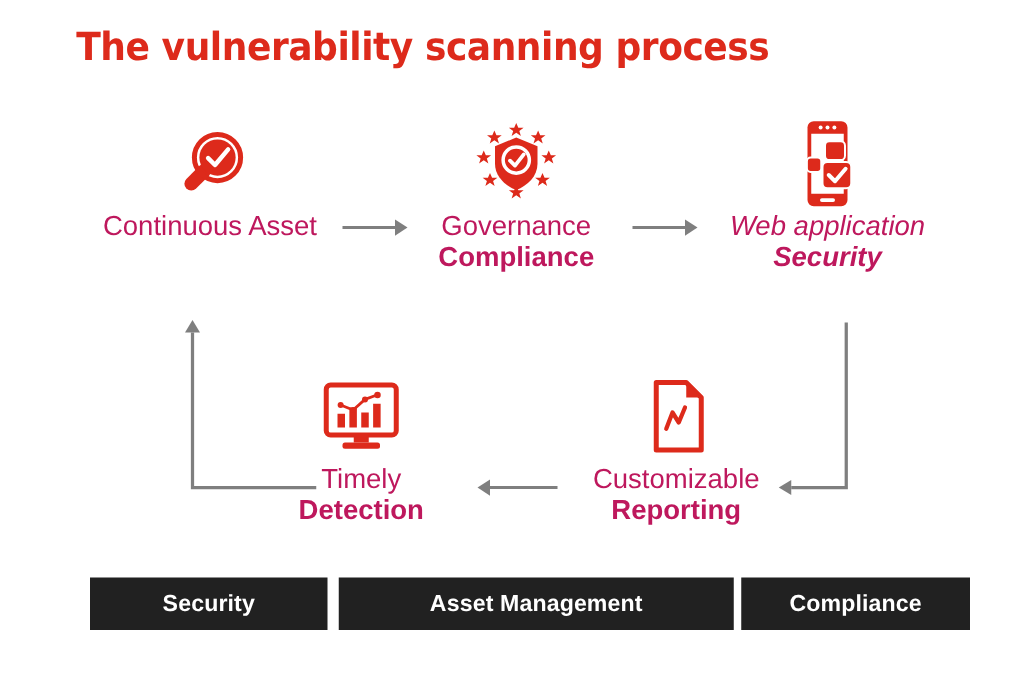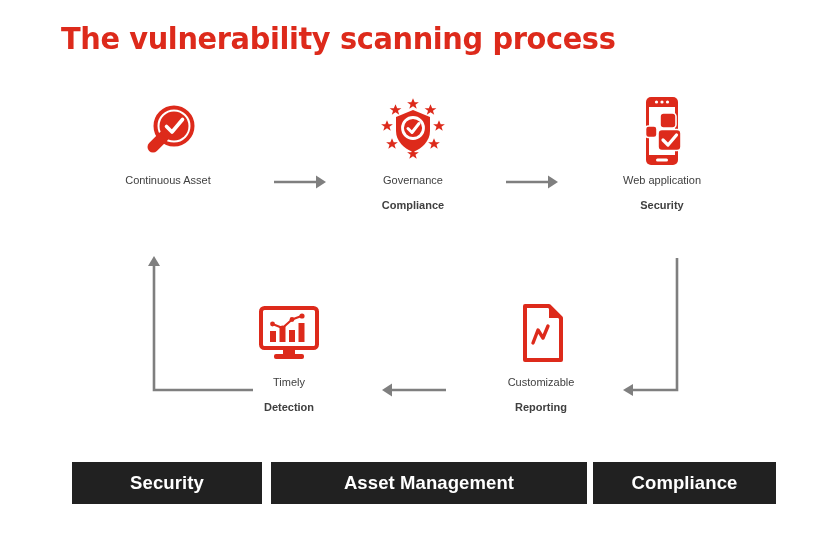--- a/index.html
+++ b/index.html
@@ -40,38 +40,38 @@
     position: absolute;
     text-align: center;
   }
   .node-icon {
     height: 72px;
     display: flex;
     align-items: center;
     justify-content: center;
   }
   .node-label {
-    font-size: 11px;
-    color: #404040;
+    font-size: 22px;
+    color: #be185d;
     line-height: 25px;
     white-space: nowrap;
   }
   .node-label .lead {
     font-weight: 400;
     display: block;
   }
   .node-label .strong {
     font-weight: bold;
     display: block;
   }
 
   
   #node-discovery  { left: 42px;  top: 96px;  width: 252px; }
   #node-compliance { left: 320px; top: 96px;  width: 186px; text-align: center; }
-  #node-security   { left: 556px; top: 96px;  width: 212px; }
+  #node-security   { left: 556px; top: 96px;  width: 212px; font-style: italic; }
   
   #node-detection  { left: 196px; top: 298px; width: 186px; }
   #node-reporting  { left: 446px; top: 298px; width: 190px; }
 
   
   .arrow-svg {
     position: absolute;
     overflow: visible;
   }
   #arrow-1 { left: 272px; top: 172px; }

